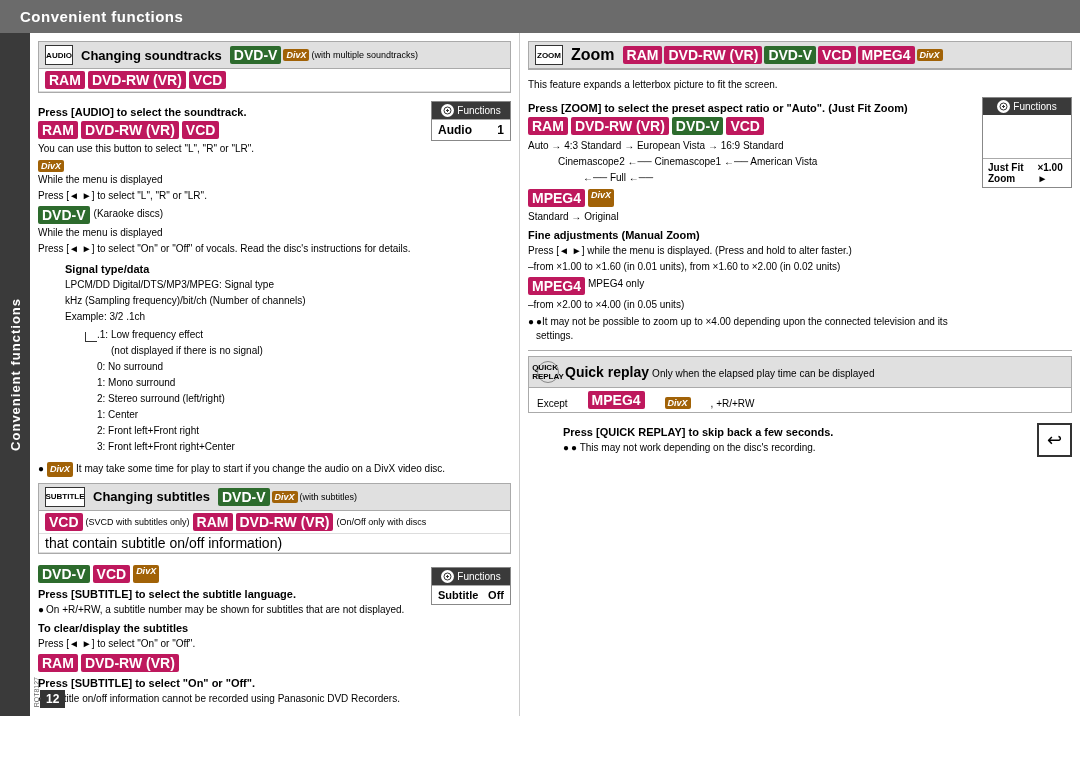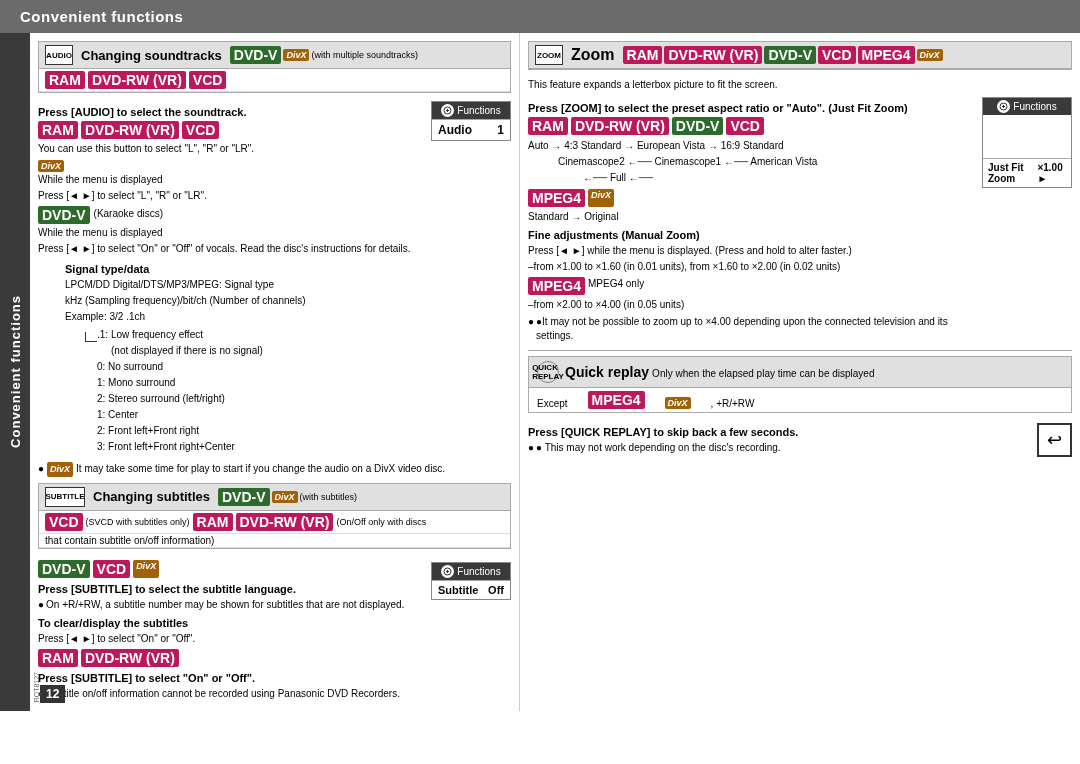--- a/index.html
+++ b/index.html
@@ -338,21 +338,21 @@
             <span style="font-size:9px;">(with subtitles)</span>
           </div>
         </div>
         <div style="padding:2px 6px; border-bottom:1px solid #ddd; font-size:10px; display:flex; flex-wrap:wrap; gap:3px; align-items:center;">
           <span class="badge badge-gray">VCD</span>
           <span style="font-size:9px;">(SVCD with subtitles only)</span>
           <span class="badge badge-gray">RAM</span>
           <span class="badge badge-gray">DVD-RW (VR)</span>
           <span style="font-size:9px;">(On/Off only with discs</span>
         </div>
-        <div style="padding:1px 6px; font-size:10px; border-bottom:1px solid #ddd;">
+        <div style="padding:1px 6px; font-size:14px; border-bottom:1px solid #ddd;">
           <span>that contain subtitle on/off information)</span>
         </div>
       </div>
 
       <div style="display:flex; gap:6px; position:relative;">
         <div style="flex:1;">
           <div style="display:flex; gap:3px; margin:3px 0;">
             <span class="badge badge-green">DVD-V</span>
             <span class="badge badge-gray">VCD</span>
             <span class="badge badge-divx">DivX</span>
@@ -489,21 +489,21 @@
           </div>
         </div>
         <div style="padding:3px 8px; font-size:10px; display:flex; gap:20px; align-items:flex-end;">
           <span>Except</span>
           <span class="badge badge-gray">MPEG4</span>
           <span class="badge badge-divx">DivX</span>
           <span>, +R/+RW</span>
         </div>
       </div>
 
-      <div style="display:flex; align-items:center; justify-content:space-between;">
+      <div style="display:flex; align-items:center; justify-content:space-between;margin-left:35px;">
         <div style="flex:1;">
           <div class="bold-heading">Press [QUICK REPLAY] to skip back a few seconds.</div>
           <div class="small-text" style="display:flex; gap:2px;">
             <span>●</span>
             <span>● This may not work depending on the disc's recording.</span>
           </div>
         </div>
 
         <div style="border:2px solid #333; padding:4px 8px; font-size:18px; display:flex; align-items:center; margin-left:10px; margin-top:2px;">
           ↩

